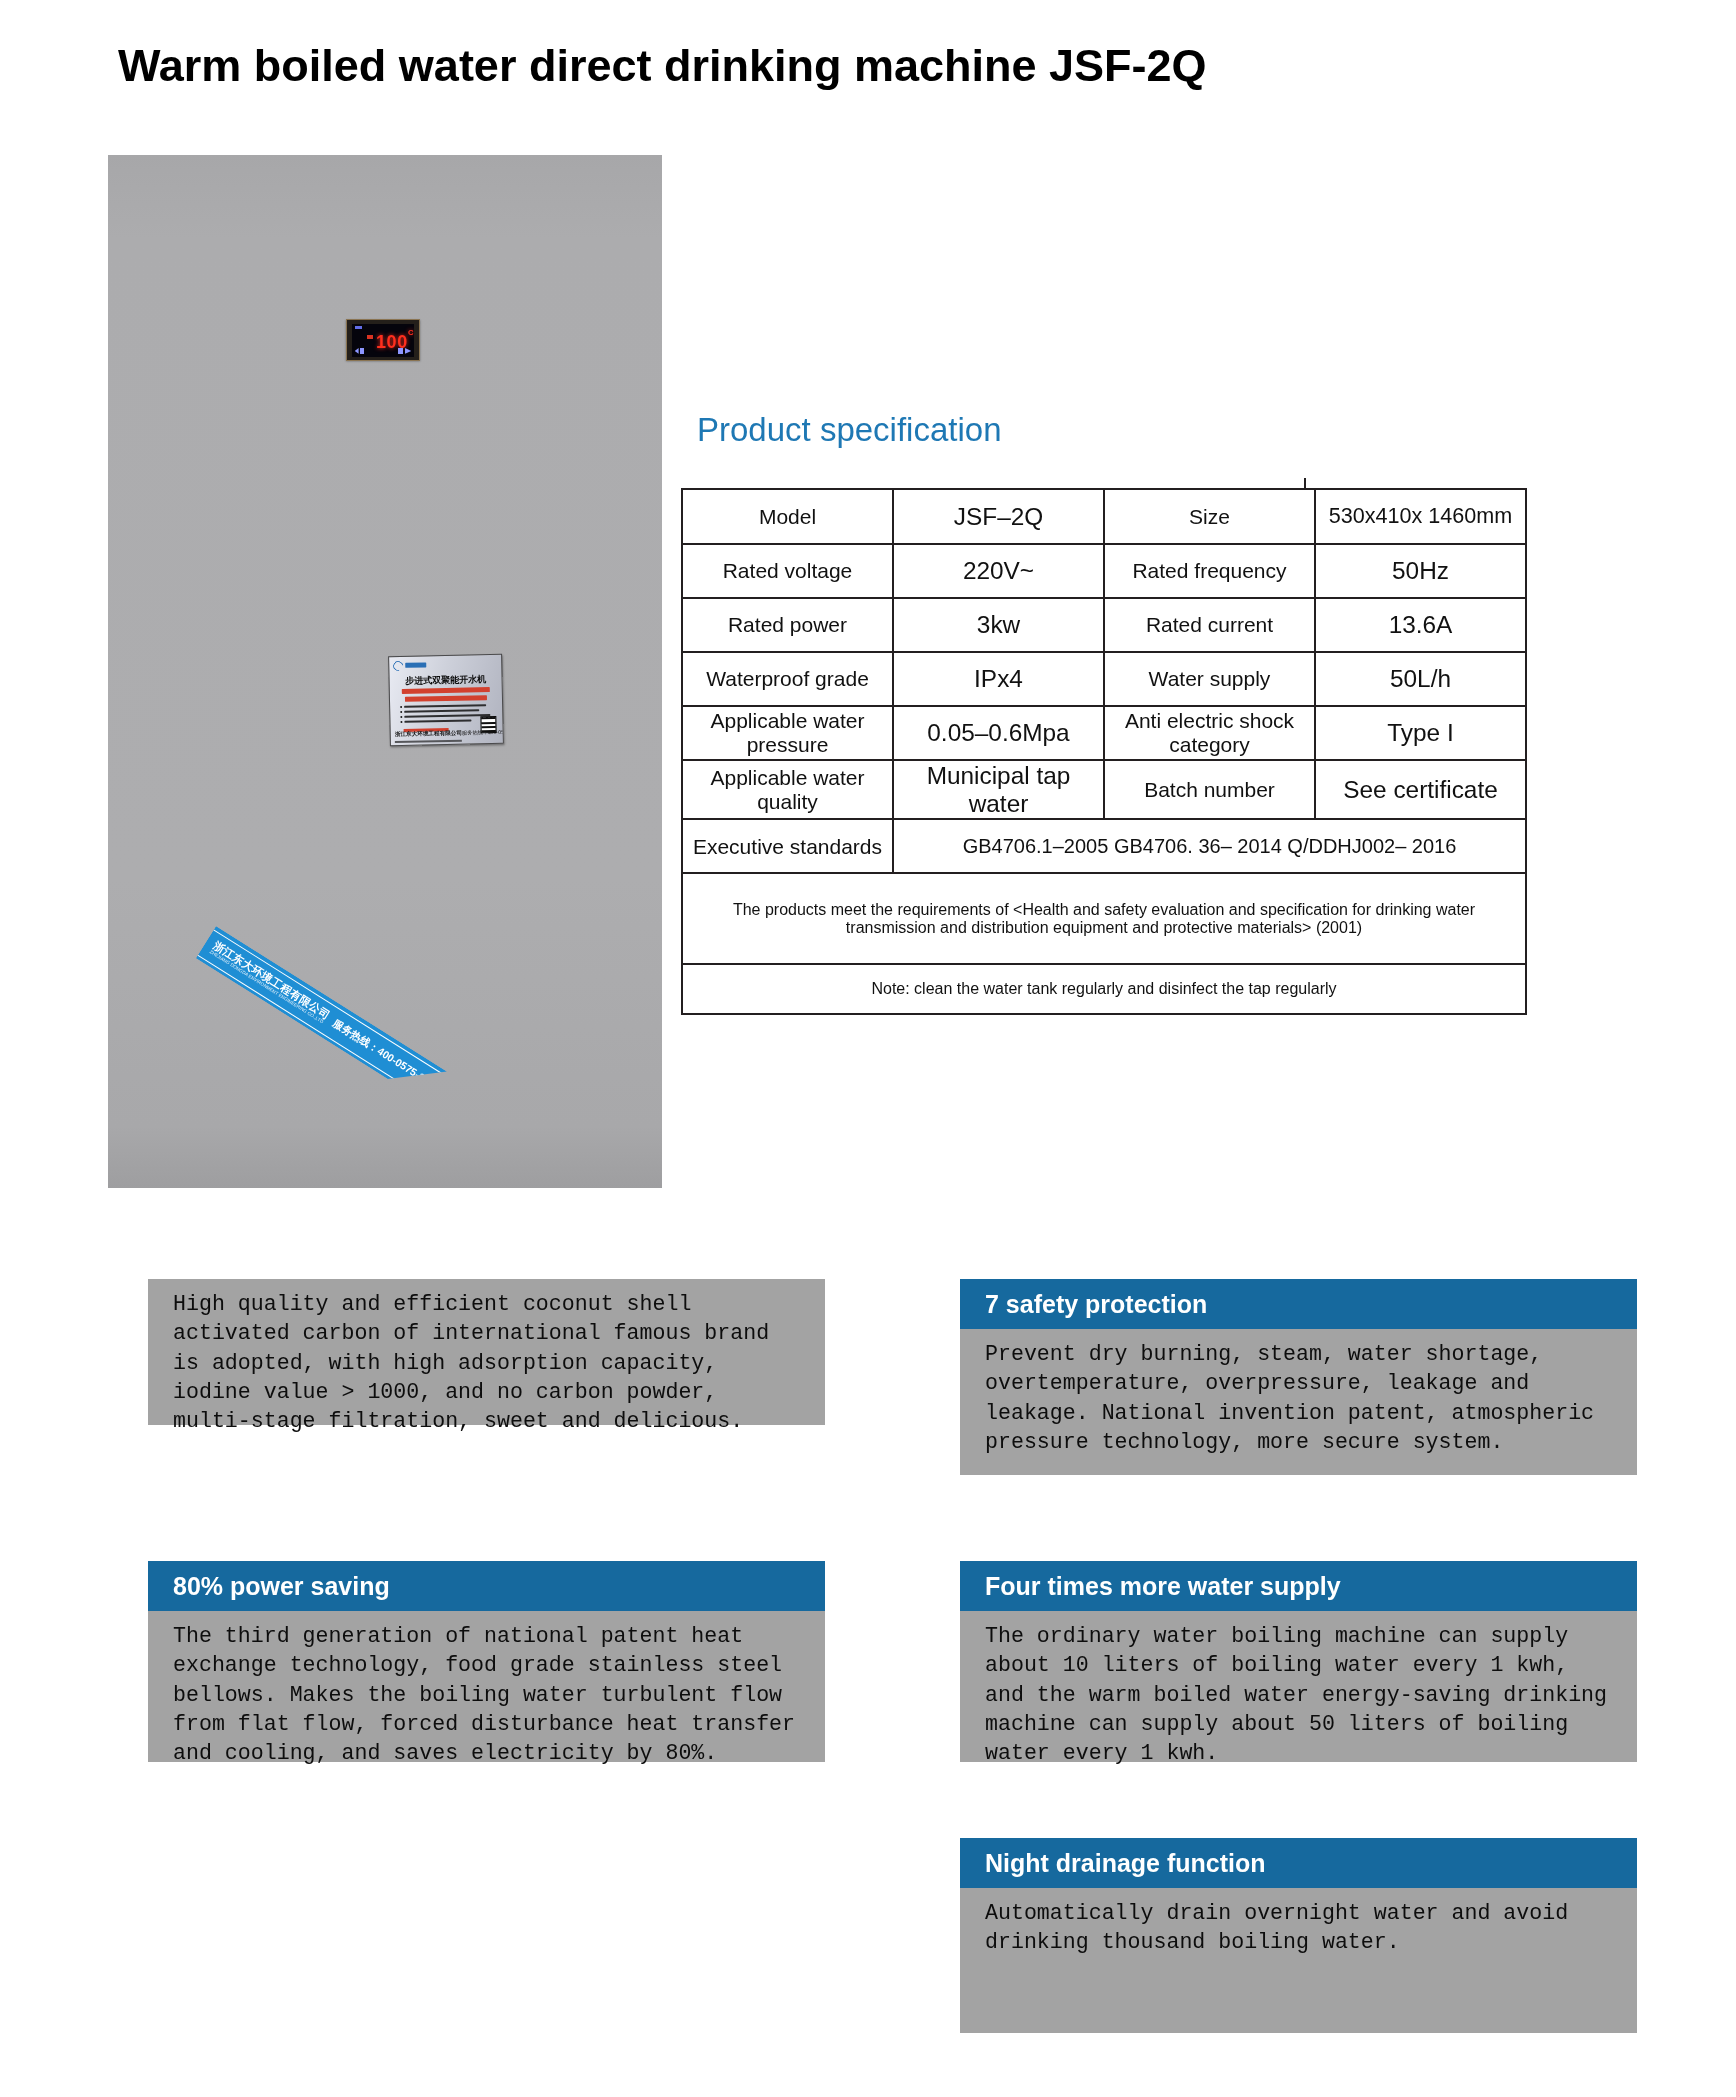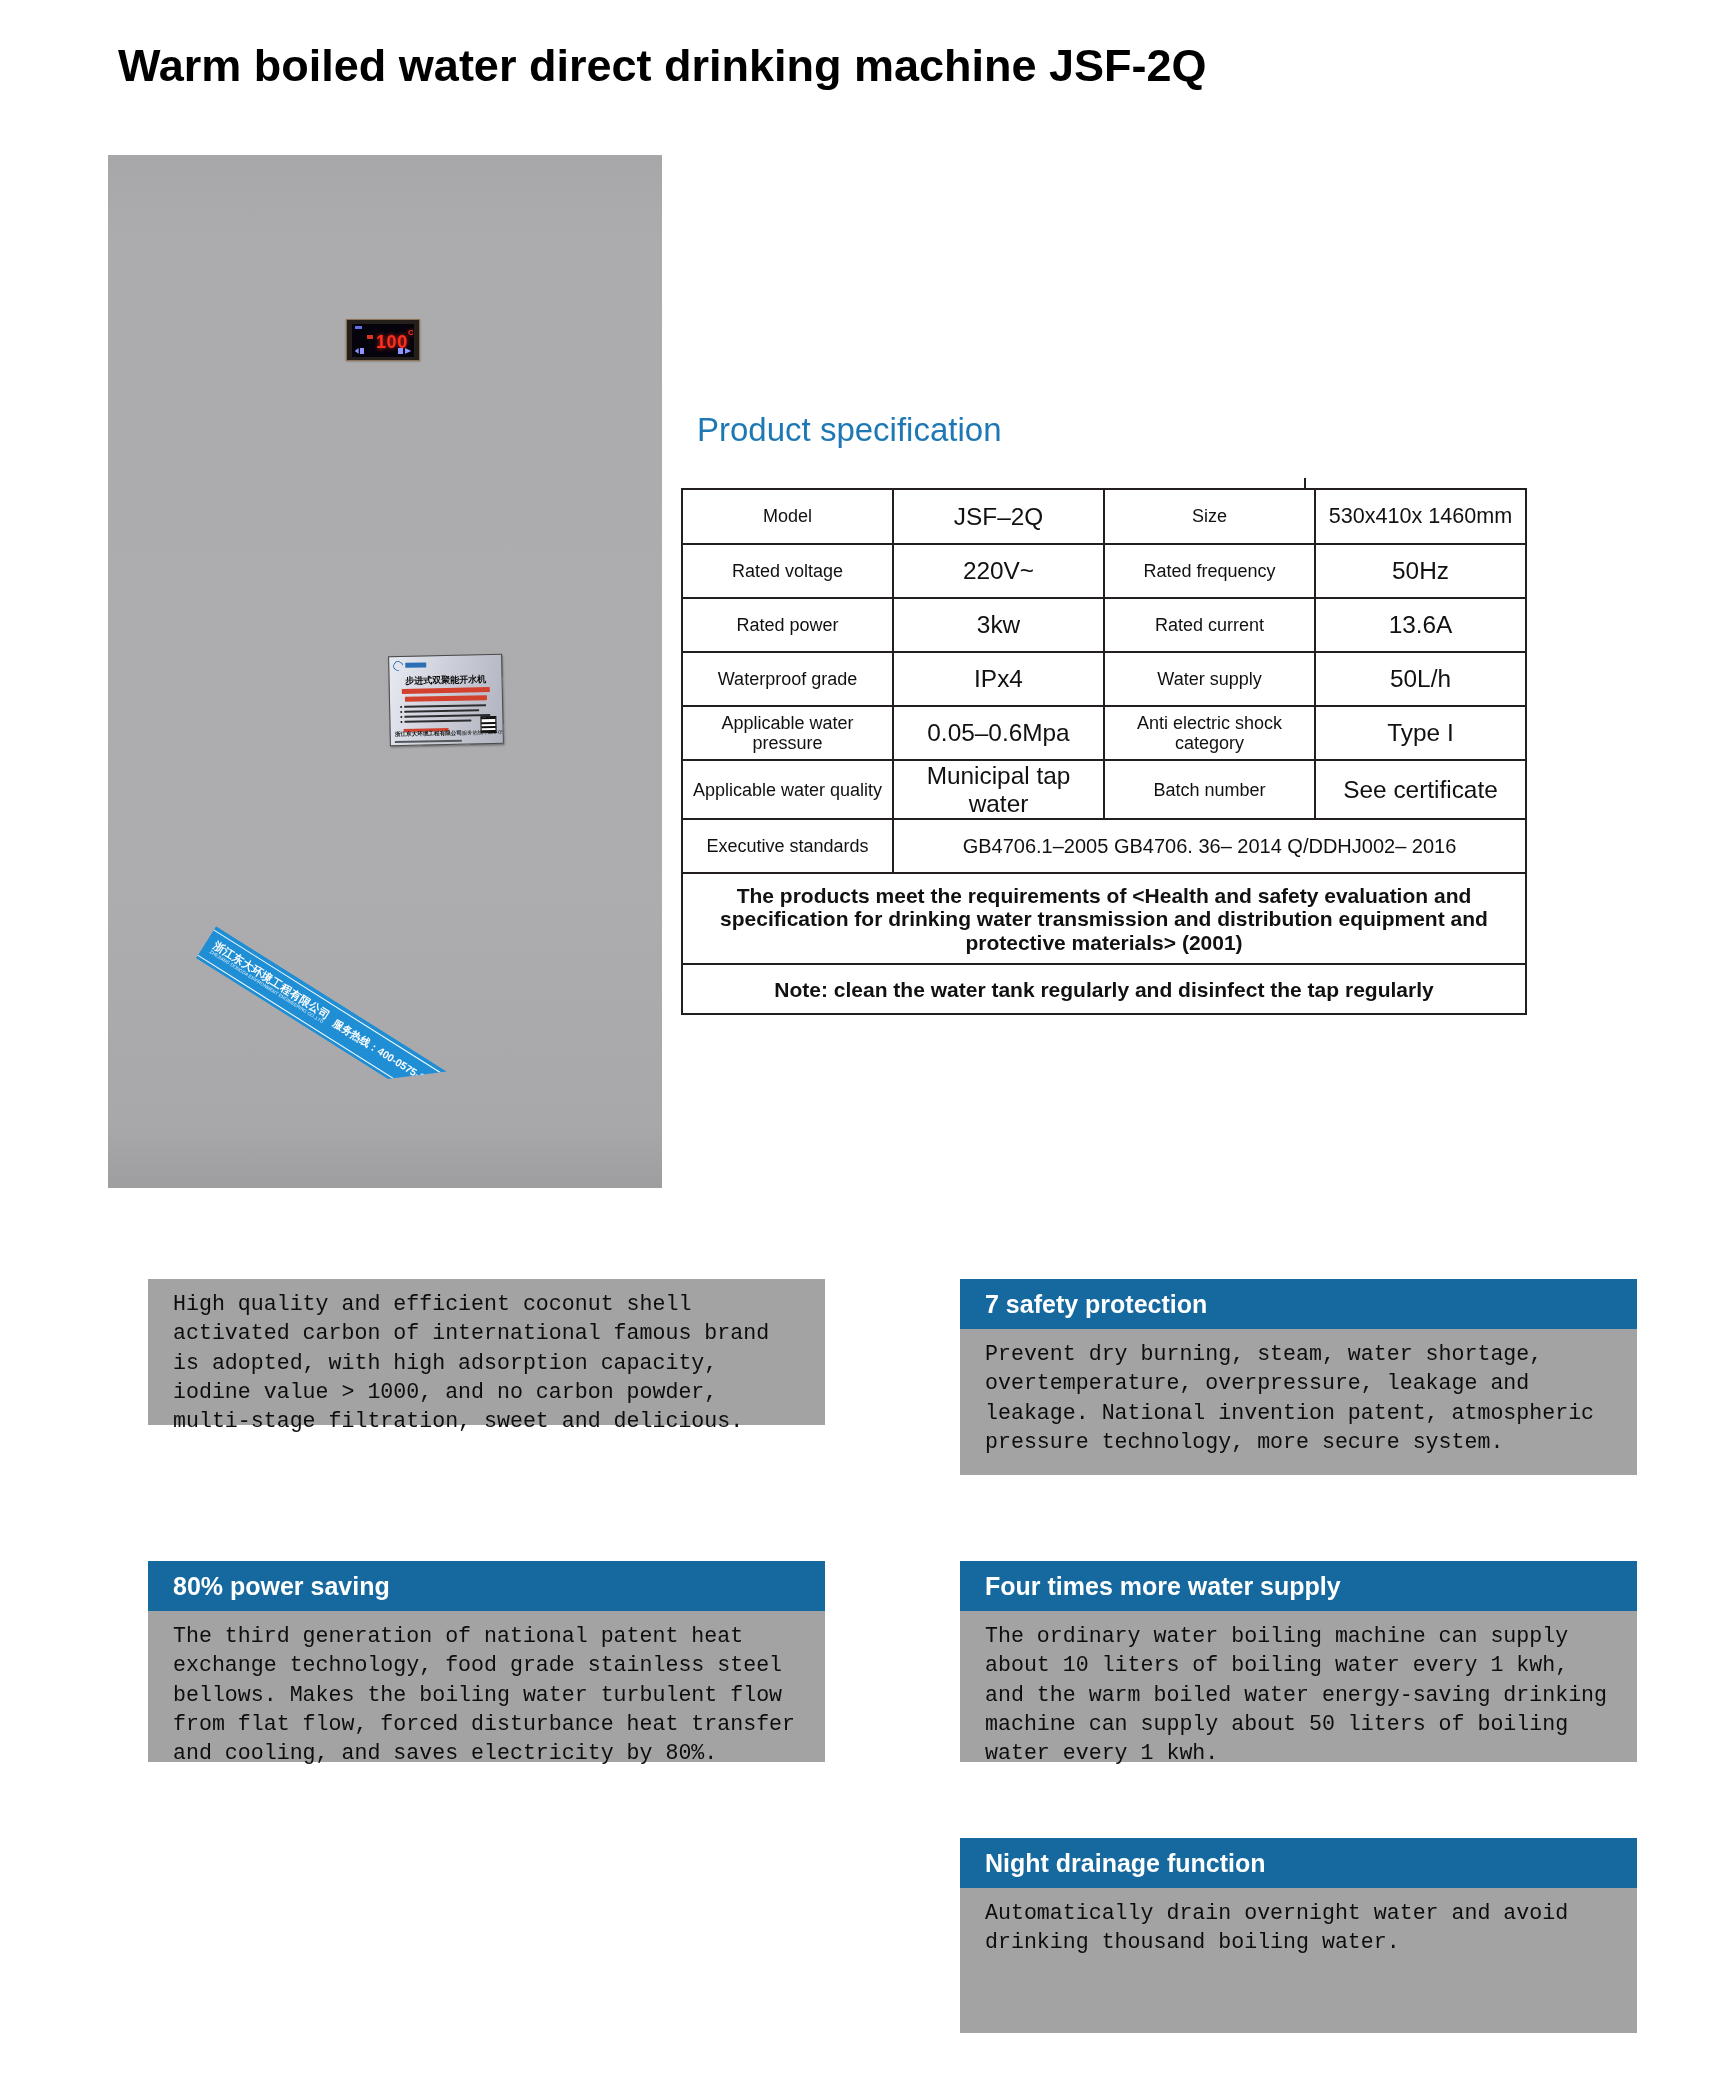--- a/index.html
+++ b/index.html
@@ -65,29 +65,29 @@
   .ribbon-hot{font-size:10.5px;font-weight:bold;color:#fff;white-space:nowrap;}
 
   
   .section-heading{position:absolute;left:697px;top:411px;font-size:33px;color:#1e78b4;}
 
   
   .tbl-stub{position:absolute;left:1304px;top:478px;width:2.1px;height:11px;background:#231f20;}
   table.spec{position:absolute;left:681px;top:488px;width:845px;border-collapse:collapse;table-layout:fixed;}
   table.spec col{width:211px;}
   table.spec td{border:2.1px solid #231f20;text-align:center;vertical-align:middle;padding:1.4px 4.2px;line-height:1.12;}
-  td.lab{font-size:18px;color:#111;}
+  td.lab{font-size:21px;color:#111;}
   td.val{font-size:24.4px;color:#111;}
   td.val-sm{font-size:21.6px;border-radius:19px;}
   tr.r-std{height:54px;}
   tr.r1{height:55px;}
   td.exec-val{font-size:20px;text-align:left;padding-left:21px;}
   tr.r-big{height:91px;}
   tr.r-note{height:50px;}
-  td.full{font-size:21px;text-align:left;padding-left:38px;padding-right:42px;line-height:1.3;font-weight:bold;}
+  td.full{font-size:16px;text-align:left;padding-left:38px;padding-right:42px;line-height:1.3;}
 
   
   .fbox{position:absolute;width:677px;}
   .fhead{height:50px;background:#16699e;display:flex;align-items:center;}
   .fhead span{color:#fff;font-size:25px;font-weight:bold;padding-left:25px;}
   .fbody{background:#a3a3a3;padding:11px 25px 0 25px;box-sizing:border-box;font-family:Liberation Mono, monospace;}
   .fbody p{margin:0;font-size:21.6px;line-height:1.36;color:#0d0d0d;}
   .c1{left:148px;} .c2{left:960px;}
   .row1{top:1279px;} .row2{top:1561px;} .row3{top:1838px;}
   .b-r1{height:146px;} .b-r2{height:151px;} .b-r3{height:145px;}

